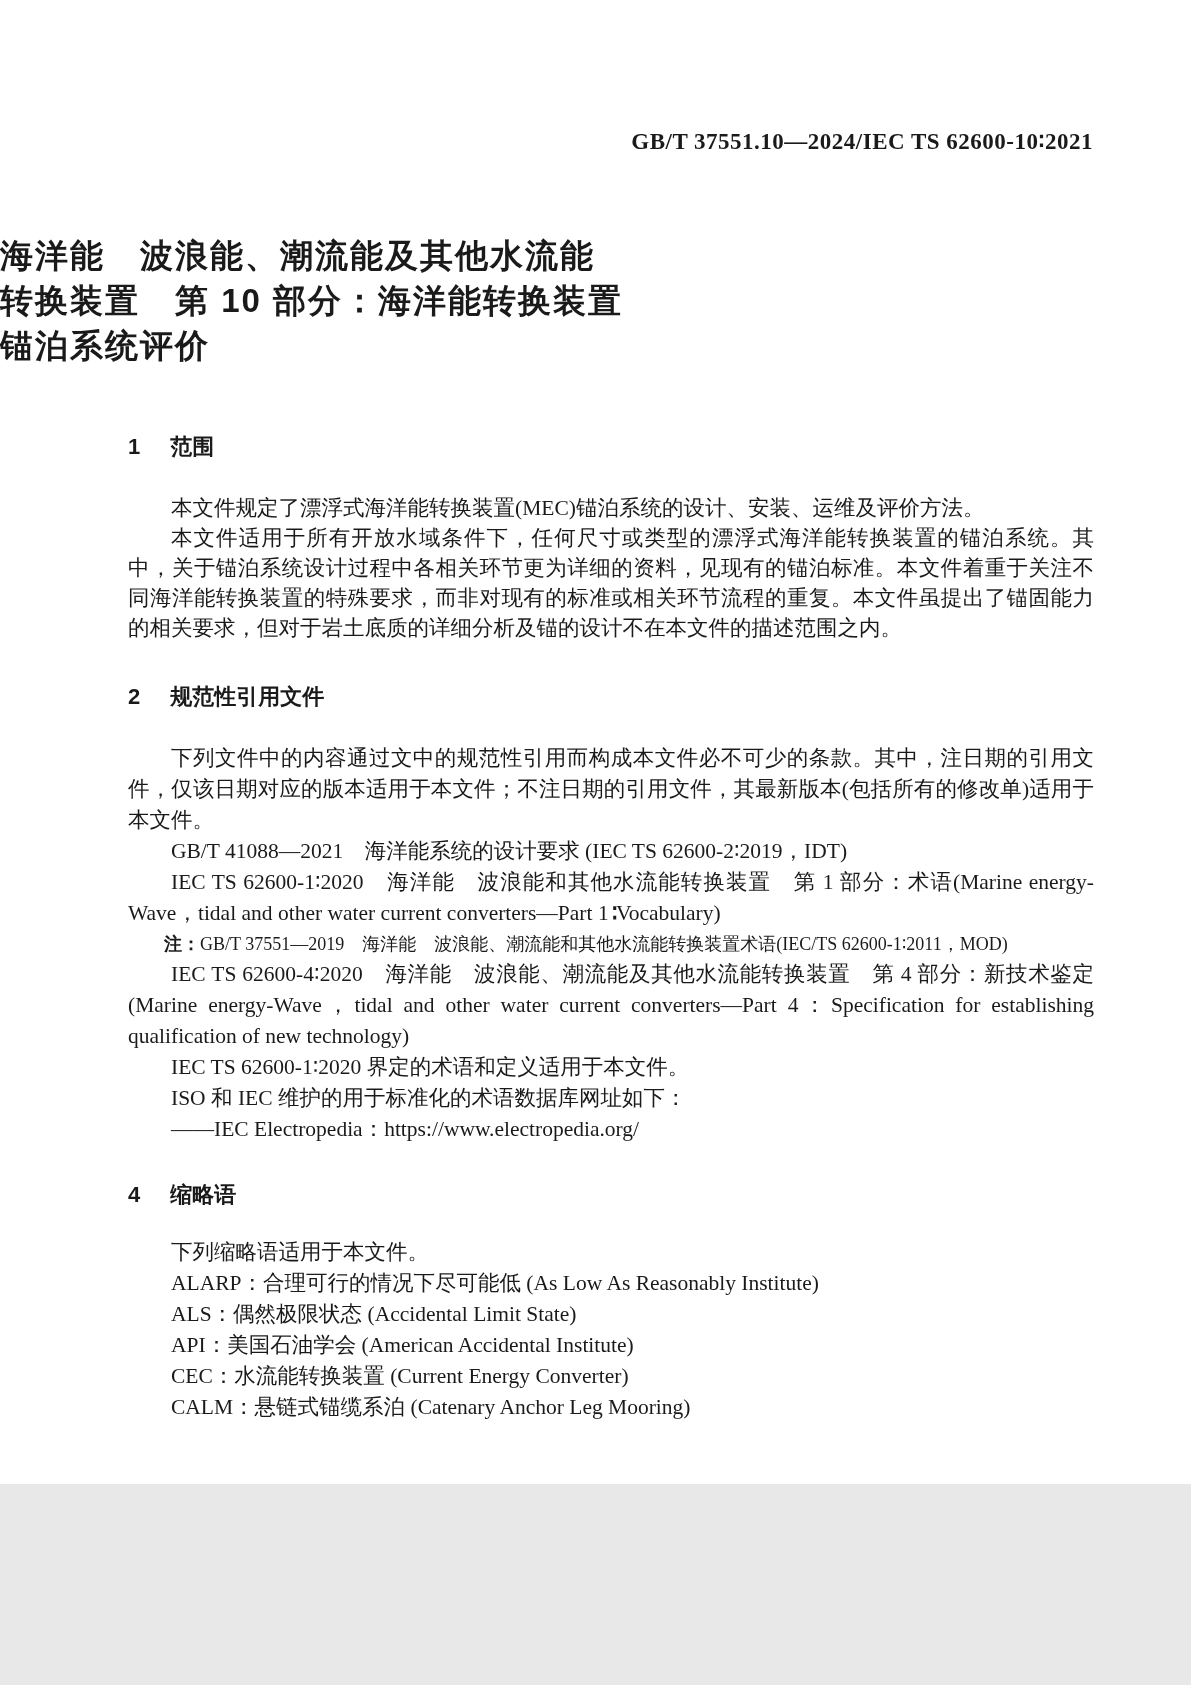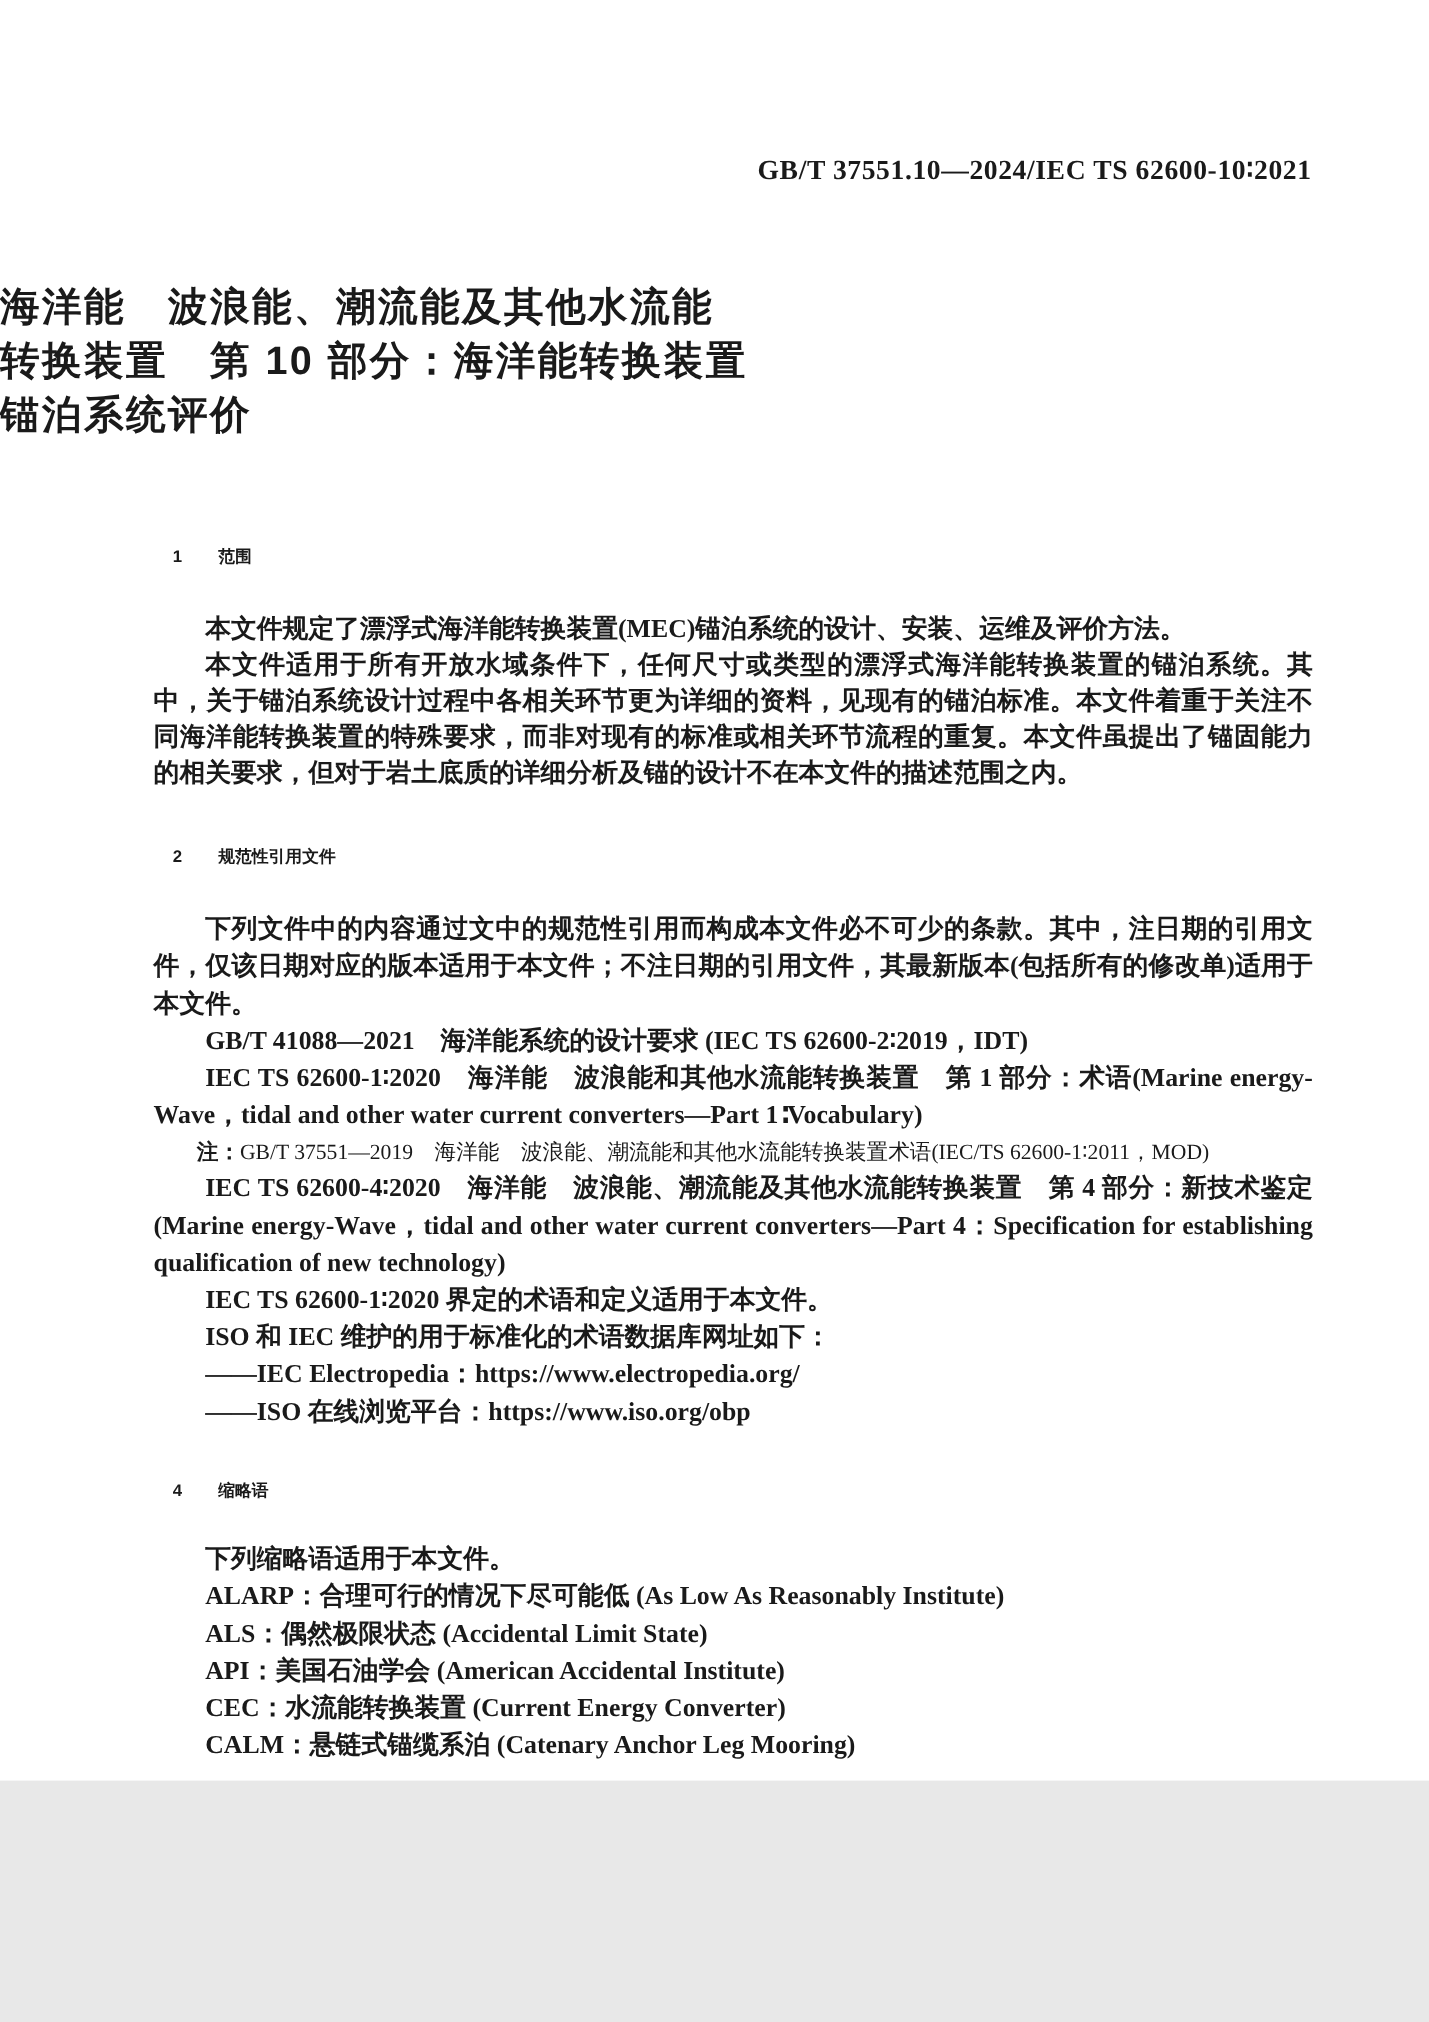--- a/index.html
+++ b/index.html
@@ -35,38 +35,37 @@
     line-height: 45px;
     letter-spacing: 2px;
   }
   .content {
     position: absolute;
     top: 433px;
     left: 128px;
     width: 966px;
   }
   .sec-heading {
-    margin: 16px;
+    margin: 0;
     font-family: "Liberation Sans", "DejaVu Sans", sans-serif;
     font-weight: bold;
-    font-size: 14px;
+    font-size: 22px;
     line-height: 28px;
   }
   .sec-num { display: inline-block; margin-right: 30px; }
   .sec-heading { margin-bottom: 32px; }
   .h-sec2 { margin-top: 40px; }
   .h-sec3 { margin-top: 38px; margin-bottom: 28px; }
   .h-sec4 { margin-top: 36px; margin-bottom: 28px; }
   .para {
     margin: 0;
     font-size: 21.5px;
     line-height: 30px;
     text-align: justify;
     text-indent: 2em;
-    font-weight: bold;
   }
   .ref-block .para, .loose { line-height: 31px; }
   .note {
     margin: 0;
     font-size: 18px;
     line-height: 30px;
     text-indent: 2em;
     text-align: justify;
   }
   .note-label {
@@ -106,21 +105,20 @@
       <p class="para">下列文件中的内容通过文中的规范性引用而构成本文件必不可少的条款。其中，注日期的引用文件，仅该日期对应的版本适用于本文件；不注日期的引用文件，其最新版本(包括所有的修改单)适用于本文件。</p>
       <p class="para">GB/T 41088—2021　海洋能系统的设计要求 (IEC TS 62600-2∶2019，IDT)</p>
       <p class="para">IEC TS 62600-1∶2020　海洋能　波浪能和其他水流能转换装置　第 1 部分：术语(Marine energy-Wave，tidal and other water current converters—Part 1∶Vocabulary)</p>
       <p class="note"><span class="note-label">注：</span><span>GB/T 37551—2019　海洋能　波浪能、潮流能和其他水流能转换装置术语(IEC/TS 62600-1∶2011，MOD)</span></p>
       <p class="para">IEC TS 62600-4∶2020　海洋能　波浪能、潮流能及其他水流能转换装置　第 4 部分：新技术鉴定 (Marine energy-Wave，tidal and other water current converters—Part 4：Specification for establishing qualification of new technology)</p>
     </div>
 
     <p class="para loose">IEC TS 62600-1∶2020 界定的术语和定义适用于本文件。</p>
     <p class="para loose">ISO 和 IEC 维护的用于标准化的术语数据库网址如下：</p>
     <p class="para loose">——IEC Electropedia：https://www.electropedia.org/</p>
-    <p class="para loose">——ISO 在线浏览平台：https://www.iso.org/obp</p>
 
     <h2 class="sec-heading h-sec4"><span class="sec-num">4</span><span>缩略语</span></h2>
     <p class="para loose">下列缩略语适用于本文件。</p>
     <p class="para loose">ALARP：合理可行的情况下尽可能低 (As Low As Reasonably Institute)</p>
     <p class="para loose">ALS：偶然极限状态 (Accidental Limit State)</p>
     <p class="para loose">API：美国石油学会 (American Accidental Institute)</p>
     <p class="para loose">CEC：水流能转换装置 (Current Energy Converter)</p>
     <p class="para loose">CALM：悬链式锚缆系泊 (Catenary Anchor Leg Mooring)</p>
 
   </div>

